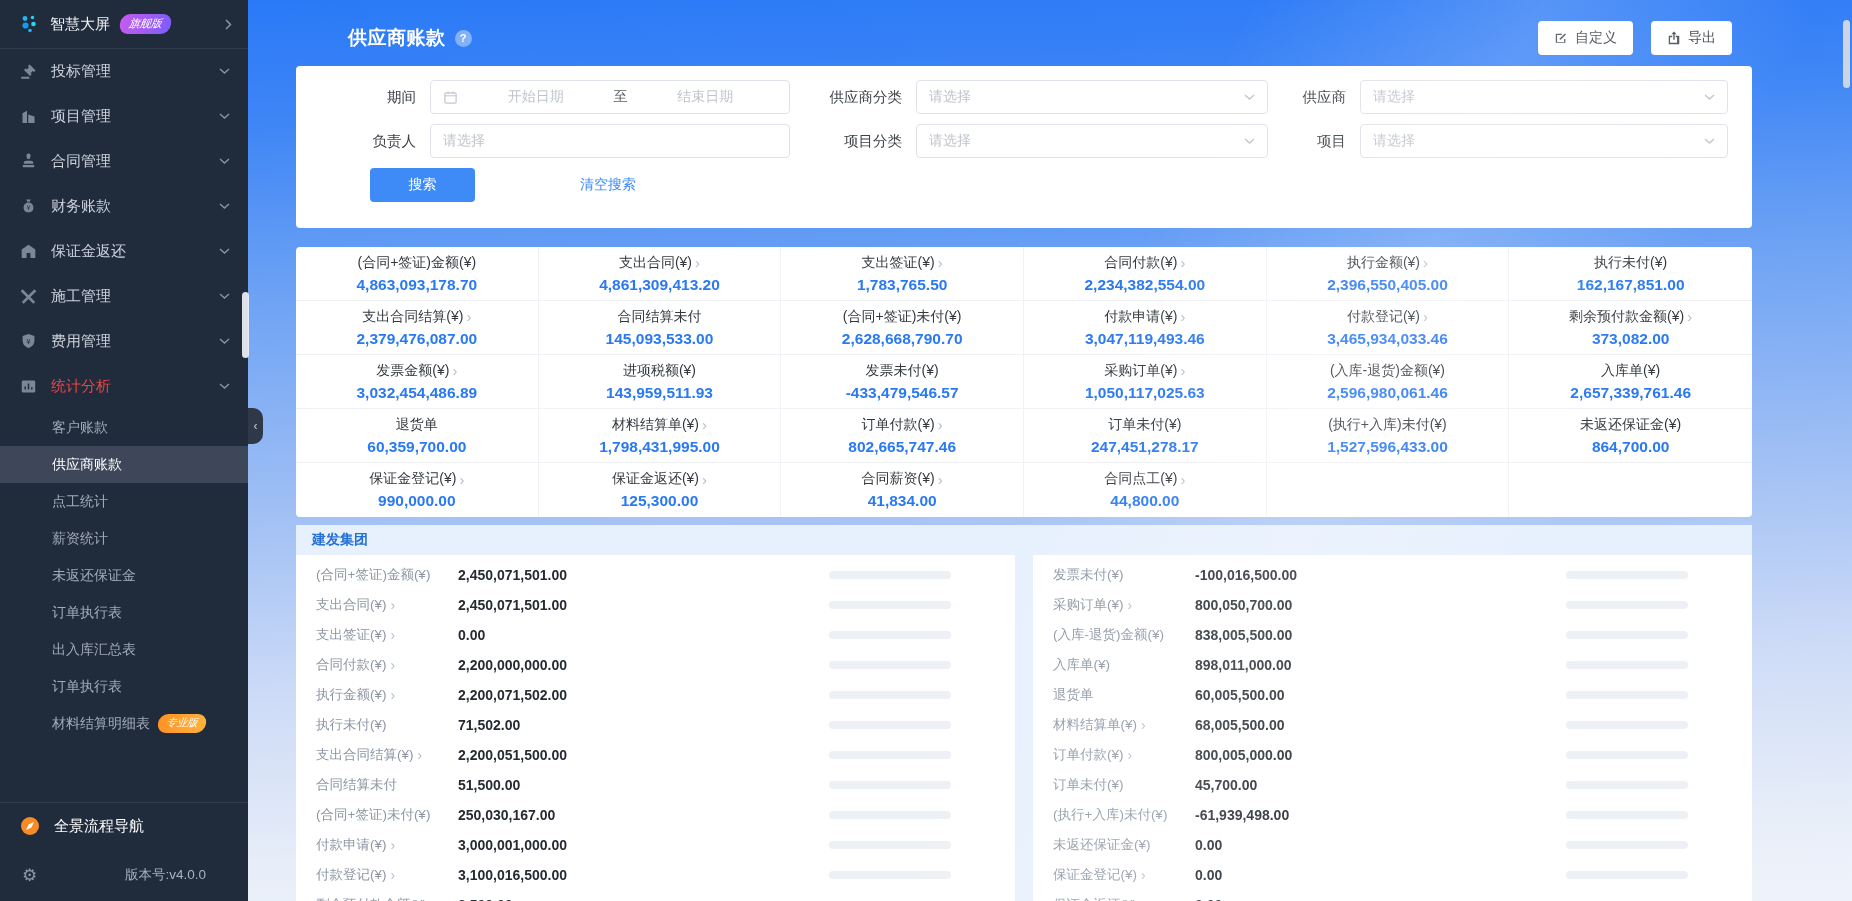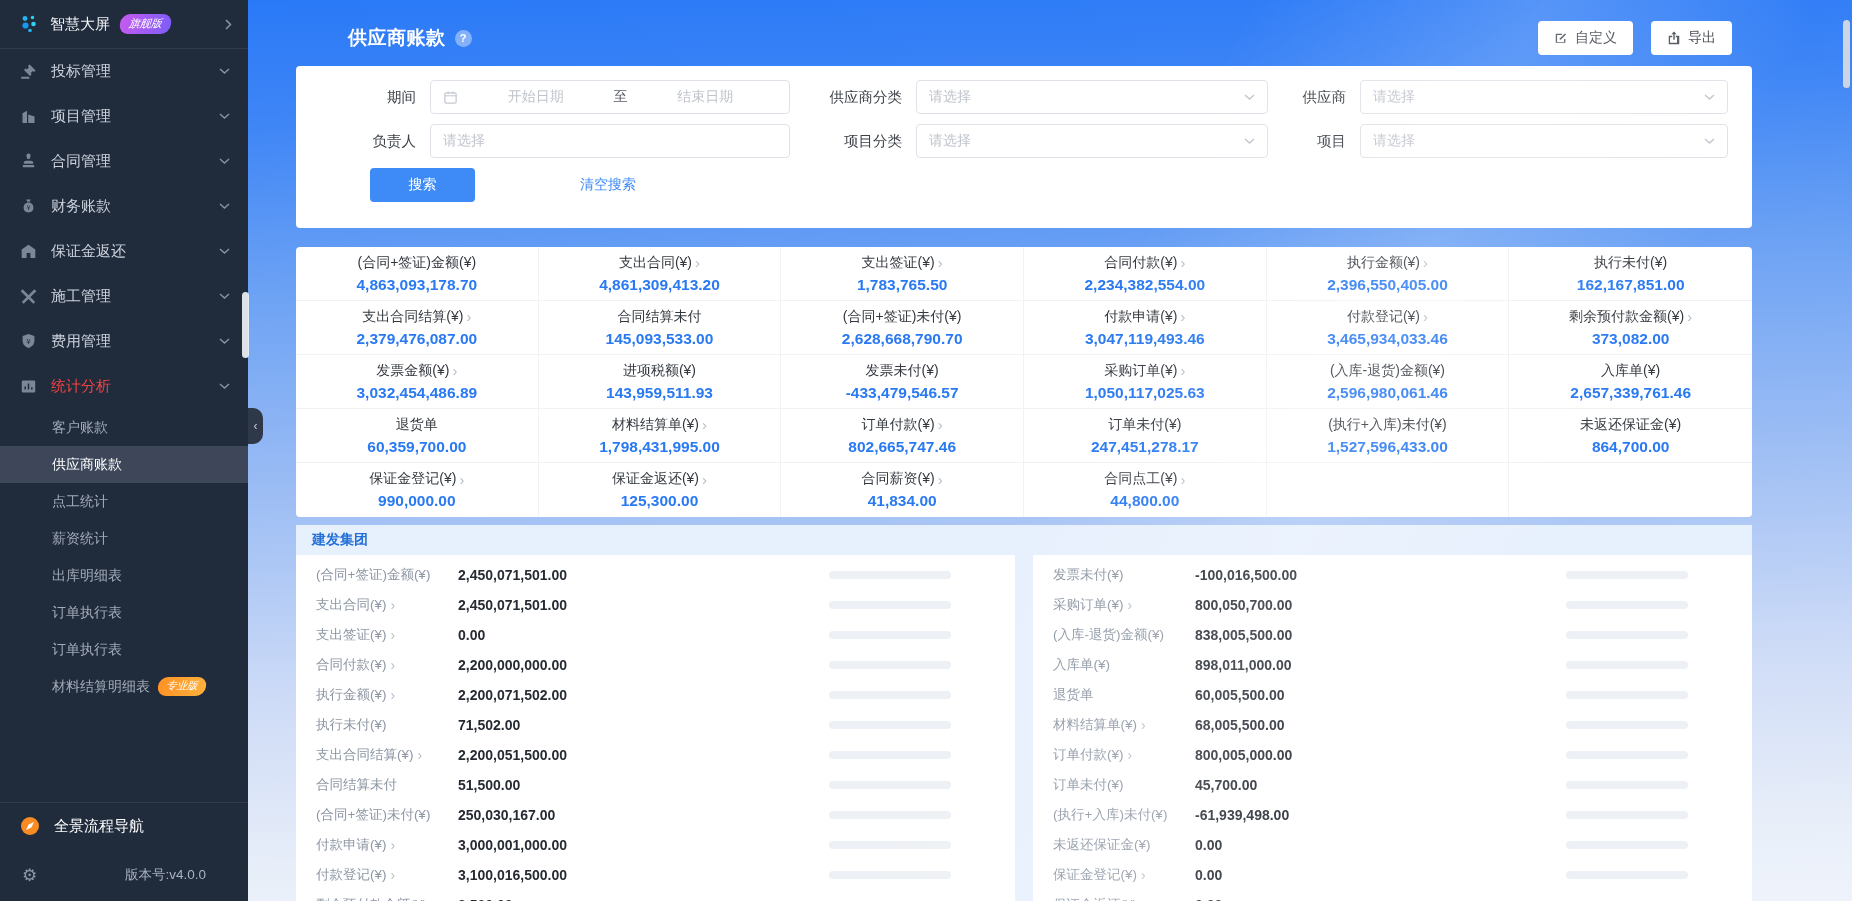--- a/index.html
+++ b/index.html
@@ -256,28 +256,31 @@
 
   <div class="submenu-item">
     <span class="slabel">点工统计</span>
   </div>
 
   <div class="submenu-item">
     <span class="slabel">薪资统计</span>
   </div>
 
   <div class="submenu-item">
-    <span class="slabel">出库明细表</span>
+    <span class="slabel">未返还保证金</span>
   </div>
 
 
   <div class="submenu-item">
     <span class="slabel">订单执行表</span>
   </div>
 
+  <div class="submenu-item">
+    <span class="slabel">出入库汇总表</span>
+  </div>
 
   <div class="submenu-item">
     <span class="slabel">订单执行表</span>
   </div>
 
   <div class="submenu-item">
     <span class="slabel">材料结算明细表</span>
   <span class="badge-pro">专业版</span>
           </div>
 </div>

